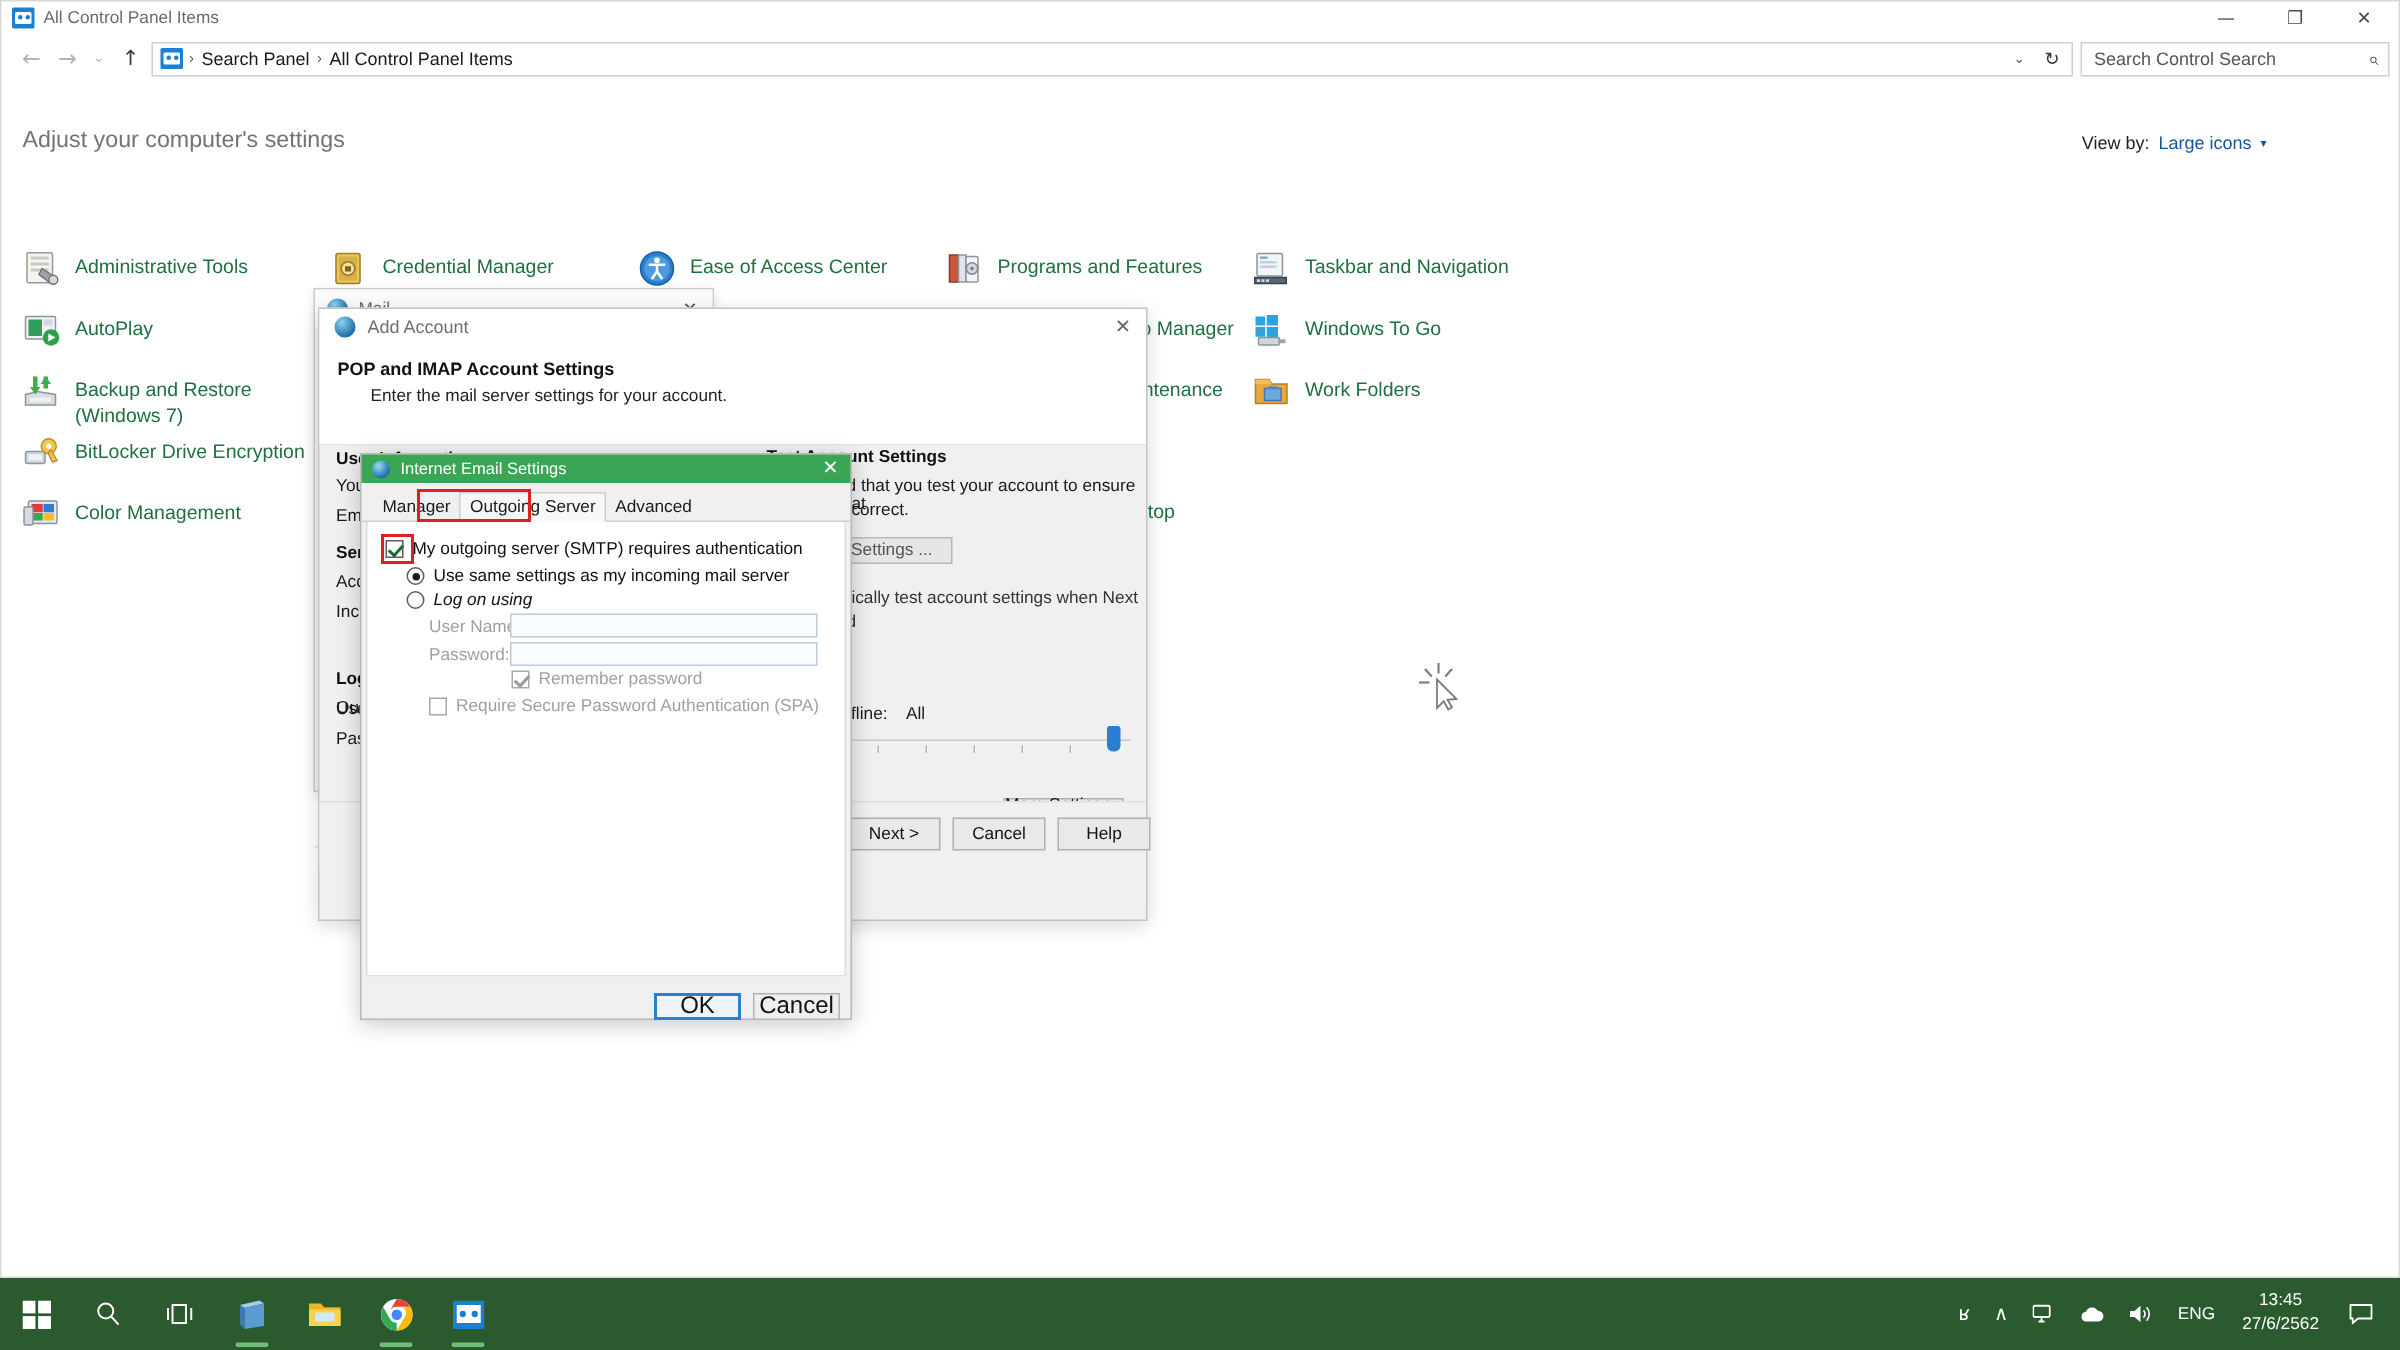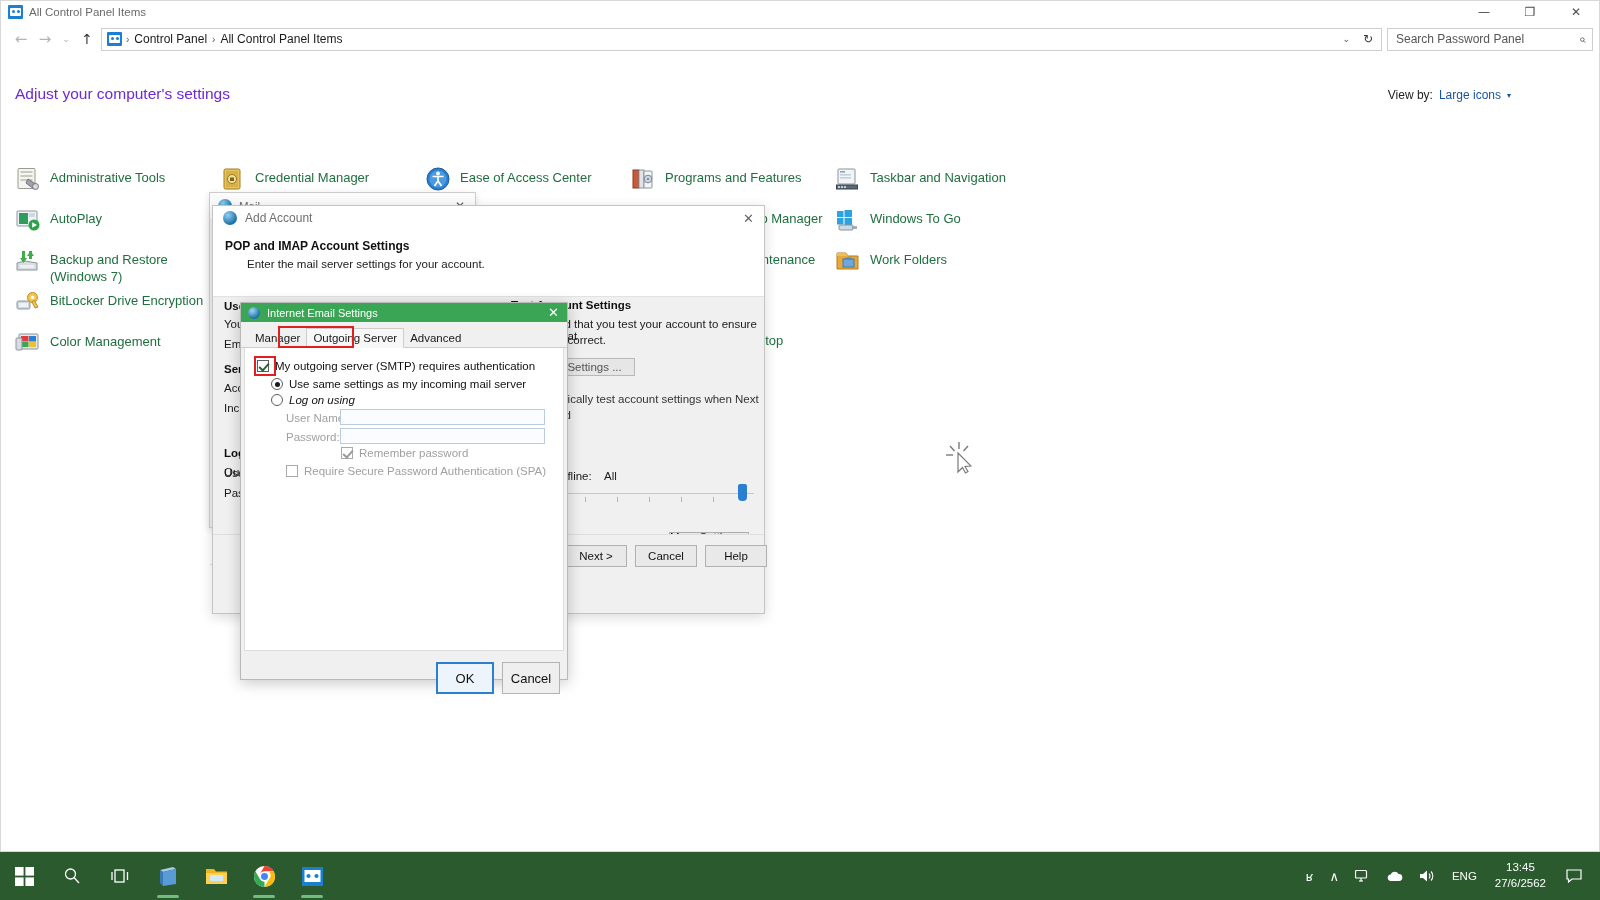--- a/index.html
+++ b/index.html
@@ -129,21 +129,21 @@
     padding: 0 6px 0 8px;
     font-size: 12px; color: #333;
   }
   #searchbox .sicon { margin-left: auto; color: #3a3a3a; font-size: 12px;
     font-family: "DejaVu Sans", sans-serif; transform: scaleX(-1); }
 
   
   #cp-content { flex: 1; position: relative; padding: 0 18px; }
   #cp-heading {
     position: absolute; left: 14px; top: 30px;
-    font-size: 15.5px; color: #6d28d9;
+    font-size: 15.5px; color: #737373;
   }
   #viewby {
     position: absolute; right: 88px; top: 33px;
     font-size: 12px; color: #222;
     display: flex; align-items: center; gap: 6px;
   }
   #viewby .vb-val { color: #17559e; }
   #viewby .vb-caret { color: #17559e; font-size: 8px; }
 
   #cp-grid {
@@ -331,22 +331,22 @@
   .ies-lab { font-size: 11.5px; color: #111; }
   .ies-lab.dis { color: #a0a0a0; }
   .ies-field {
     position: absolute; height: 16px;
     border: 1px solid #bcccdc; background: #fafcff;
   }
   .redbox {
     position: absolute; border: 2px solid #e02020; pointer-events: none;
   }
   .ies-foot .fbtn {
-    position: absolute; top: 11px; width: 58px; height: 32px;
-    font-size: 13px; color: #111;
+    position: absolute; top: 11px; width: 58px; height: 18px;
+    font-size: 16px; color: #111;
     display: flex; align-items: center; justify-content: center;
     border: 1px solid #b3b3b3; background: #efefef;
   }
   .ies-foot .fbtn.def {
     border: 2px solid #2a7fd0; background: #eef4fb;
   }
 
   
   #taskbar {
     position: absolute; left: 0; bottom: 0;
@@ -1022,30 +1022,30 @@
   </div>
 
   <div id="cp-addrbar">
     <div class="navbtn">←</div>
     <div class="navbtn">→</div>
     <div class="navbtn chev">⌄</div>
     <div class="navbtn up">↑</div>
     <div id="addrbox">
       <span class="crumbicon"></span>
       <span class="crumbsep">›</span>
-      <span class="crumb">Control Panel</span>
+      <span class="crumb">Search Panel</span>
       <span class="crumbsep">›</span>
       <span class="crumb">All Control Panel Items</span>
       <span class="addr-right">
         <span class="dd">⌄</span>
         <span class="refresh">↻</span>
       </span>
     </div>
     <div id="searchbox">
-      <span style="color:#555">Search Password Panel</span>
+      <span style="color:#555">Search Control Search</span>
       <span class="sicon">⌕</span>
     </div>
   </div>
 
   <div id="cp-content">
     <div id="cp-heading">Adjust your computer's settings</div>
     <div id="viewby">
       <span>View by:</span>
       <span class="vb-val">Large icons</span>
       <span class="vb-caret">▾</span>

